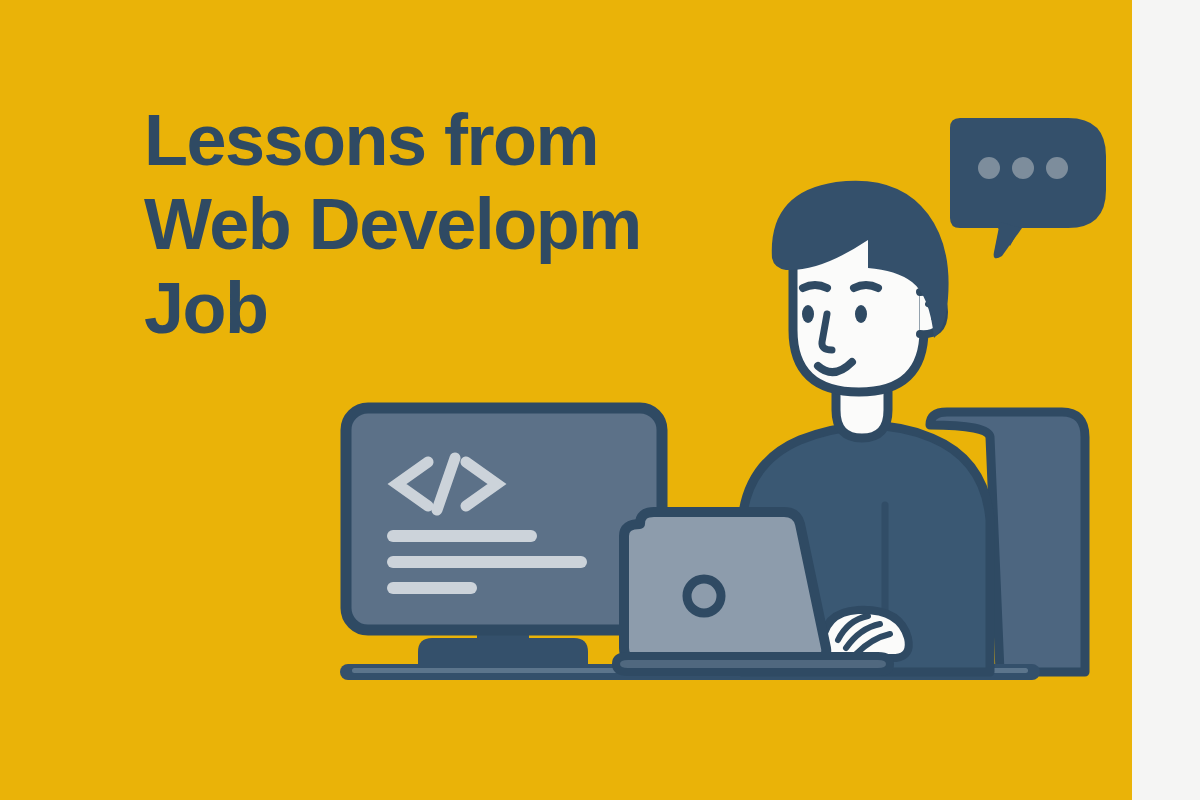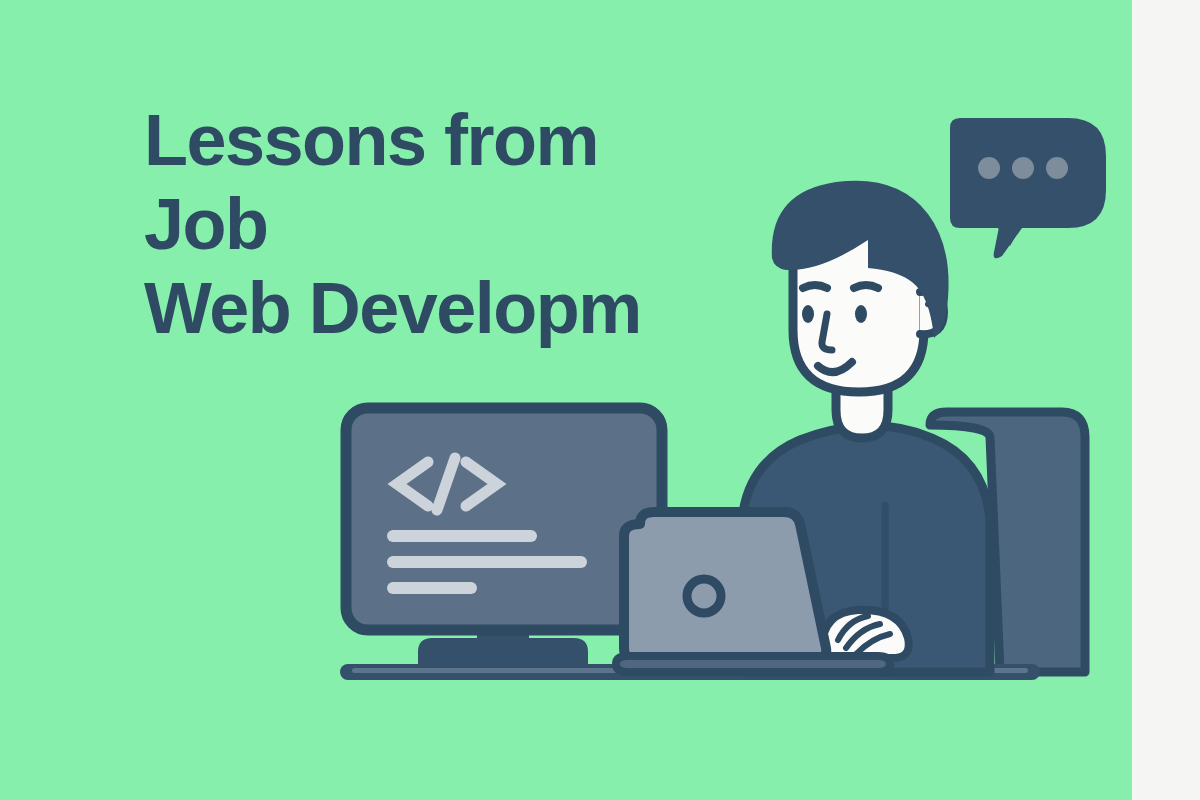--- a/index.html
+++ b/index.html
@@ -10,21 +10,21 @@
     width: 1200px;
     height: 800px;
     overflow: hidden;
     font-family: "Liberation Sans", sans-serif;
     background: #f5f5f4;
   }
   #canvas {
     position: relative;
     width: 1132px;
     height: 800px;
-    background: #86efac;
+    background: #eab308;
   }
   #title-block {
     position: absolute;
     left: 144px;
     top: 98px;
     width: 640px;
     z-index: 5;
   }
   .title-line {
     font-family: "Liberation Sans", sans-serif;
@@ -44,22 +44,22 @@
     z-index: 2;
   }
 </style>
 </head>
 <body>
 
 <div id="canvas">
 
   <div id="title-block">
     <div class="title-line">Lessons from</div>
+    <div class="title-line">Web Developm</div>
     <div class="title-line">Job</div>
-    <div class="title-line">Web Developm</div>
   </div>
 
   <svg id="illustration" viewBox="0 0 1200 800">
 
     <g>
       <path d="M930 425 Q930 412 947 412 L1062 412 Q1085 412 1085 437 L1085 672 L1000 672 L990 437 Q988 425 930 425 Z" fill="#4d6680" stroke="#2f4a63" stroke-width="9" stroke-linejoin="round"></path>
     </g>
 
     <g>
       <rect x="340" y="664" width="700" height="16" rx="8" fill="#34506b"></rect>

